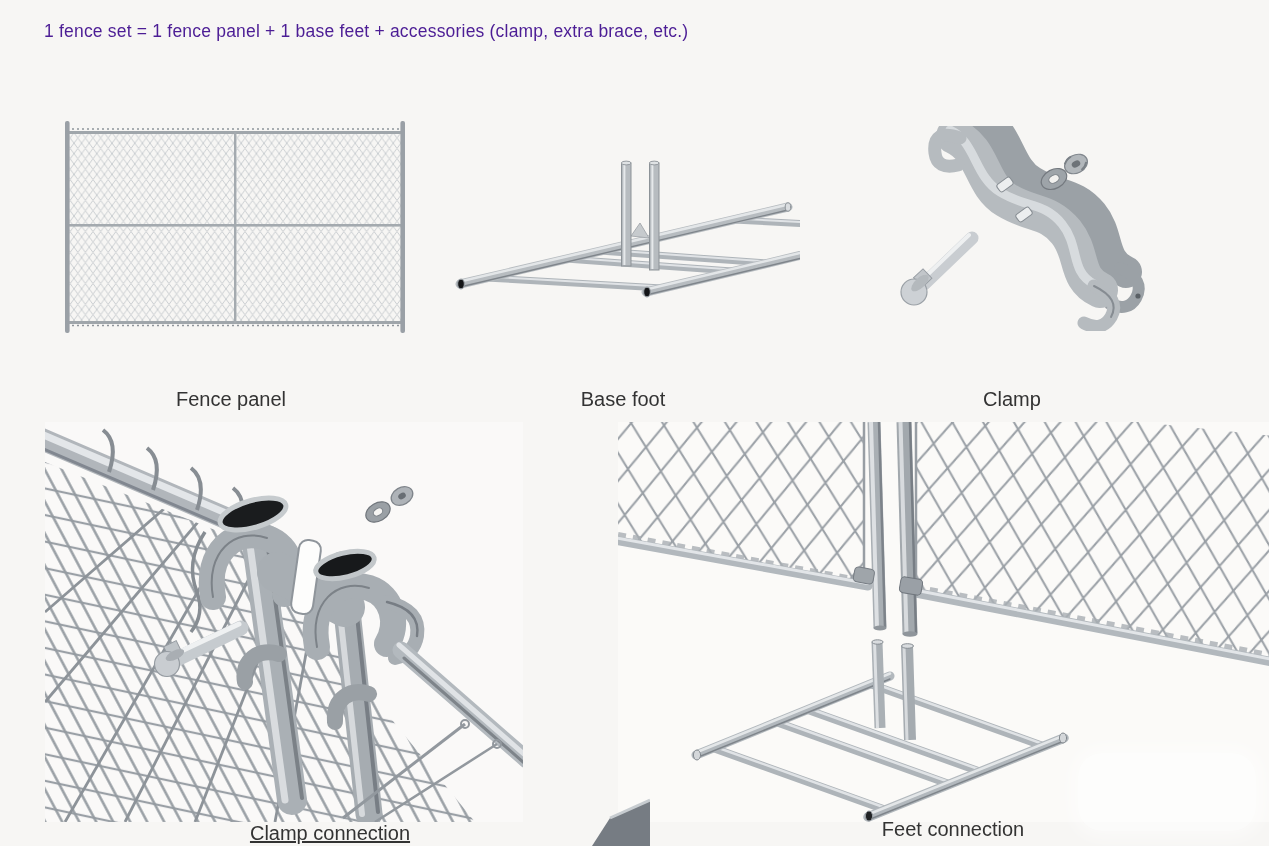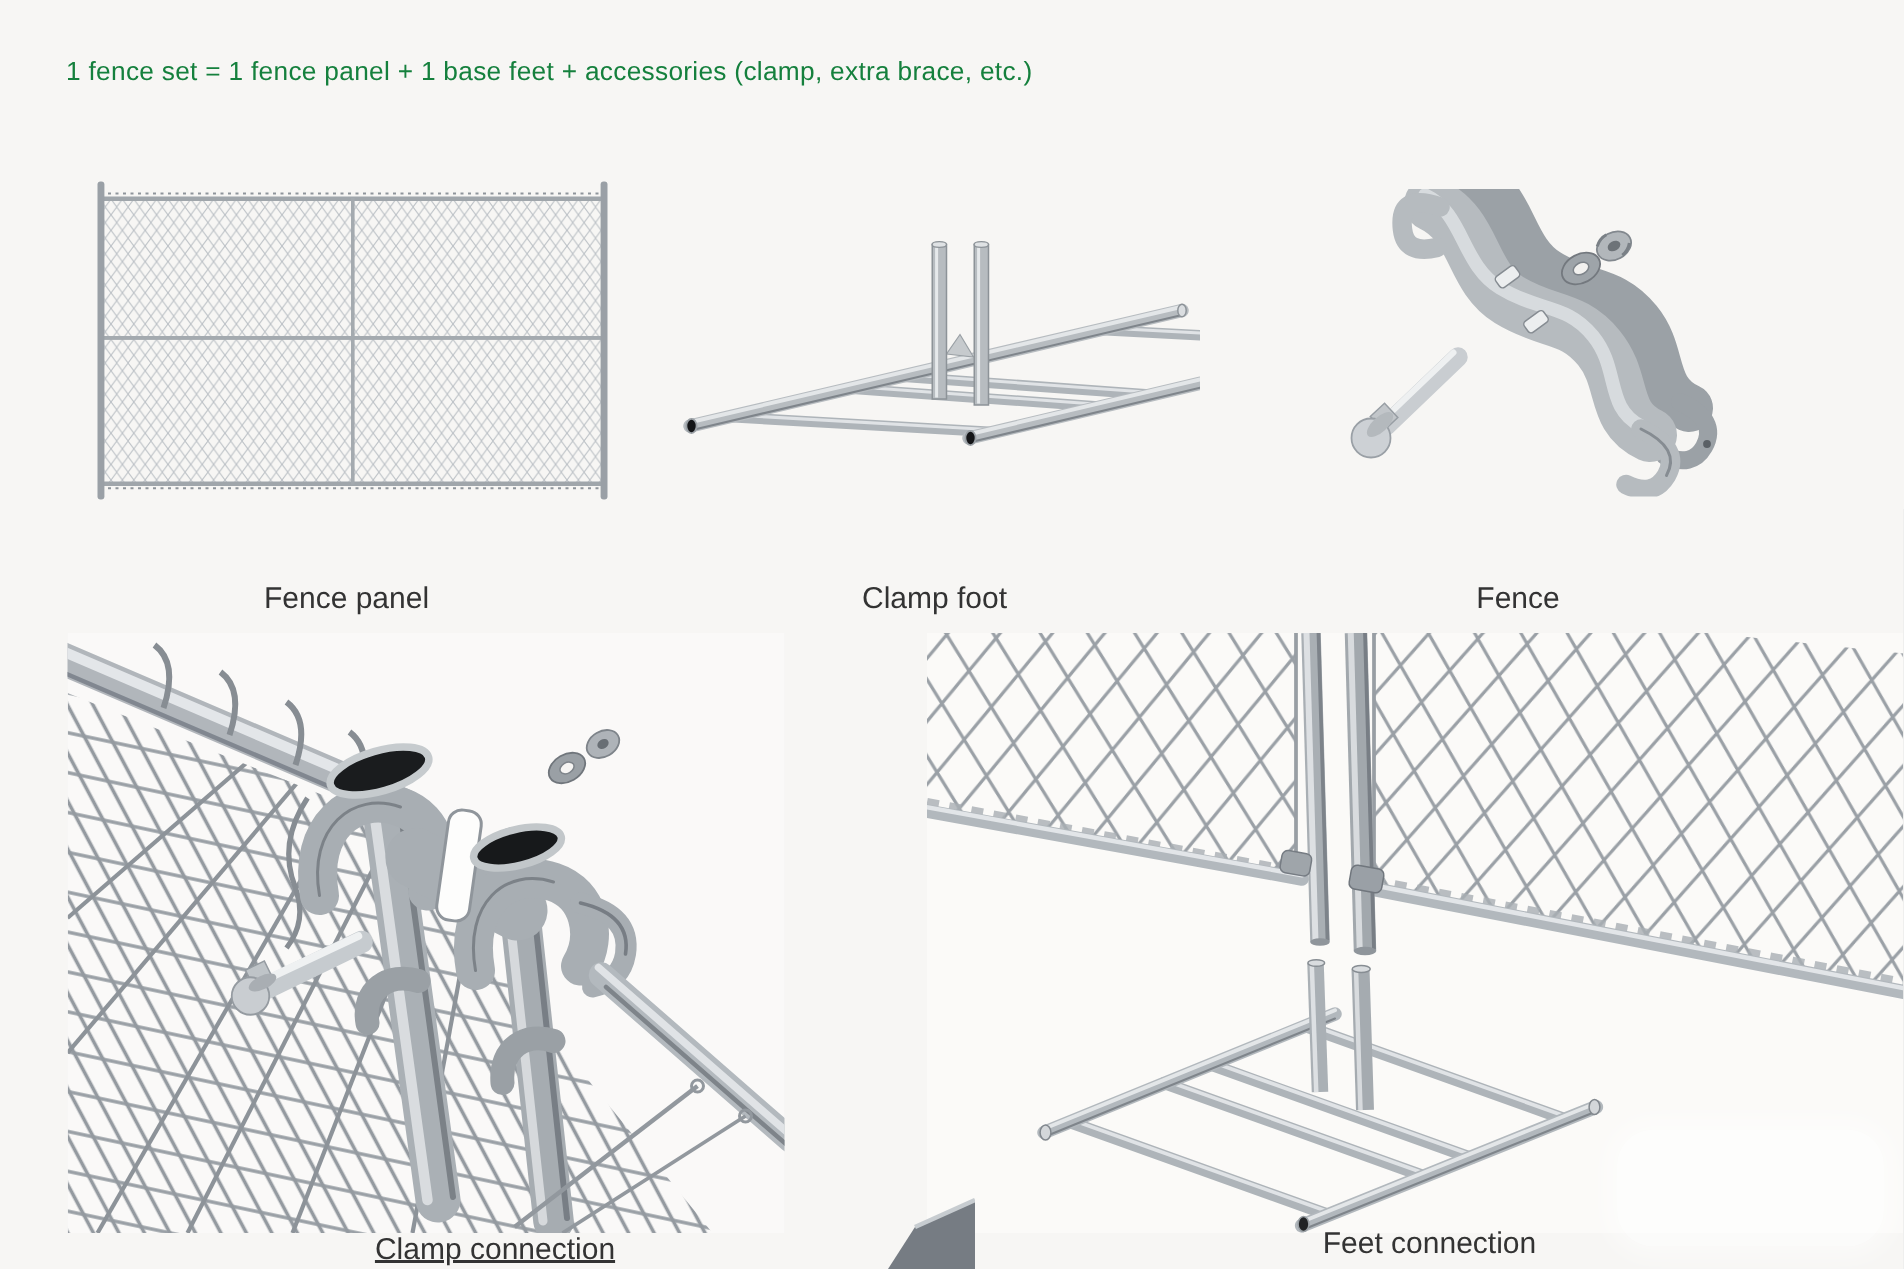--- a/index.html
+++ b/index.html
@@ -1,22 +1,22 @@
 <!DOCTYPE html>
 <html><head>
 <meta charset="utf-8">
 <style>
   html,body{margin:0;padding:0;background:#e9e9e9;}
   .canvas{
     position:relative;width:1269px;height:846px;background:#f7f6f4;
     font-family:"Liberation Sans",sans-serif;overflow:hidden;margin:0 auto;
   }
   .caption{
-    position:absolute;left:44px;top:21px;font-size:17.5px;color:#15803d;
-    letter-spacing:.2px;white-space:nowrap;margin-top:16px;
+    position:absolute;left:44px;top:21px;font-size:17.5px;color:#4c1d95;
+    letter-spacing:.2px;white-space:nowrap;
   }
   .figure{position:absolute;}
   .figure svg{display:block;}
   .fig-label{
     position:absolute;transform:translateX(-50%);font-size:20px;color:#333;
     line-height:24px;white-space:nowrap;text-align:right;
   }
   .watermark{
     position:absolute;left:1078px;top:753px;width:178px;height:78px;
     border-radius:24px;background:rgba(255,255,255,.55);
@@ -97,21 +97,21 @@
         <polygon points="181,101 199,103 190,88" fill="#c6cacd" stroke="#9aa0a5" stroke-width="0.8"></polygon>
         <rect x="171.5" y="28" width="9.5" height="103" fill="#b7bcc0" stroke="#8d9398" stroke-width="1"></rect>
         <rect x="173.4" y="29" width="2" height="101" fill="#e6e9eb"></rect>
         <ellipse cx="176.2" cy="28" rx="4.8" ry="1.9" fill="#dfe2e4" stroke="#8d9398" stroke-width="0.9"></ellipse>
         <rect x="199.5" y="28" width="9.5" height="107" fill="#b7bcc0" stroke="#8d9398" stroke-width="1"></rect>
         <rect x="201.4" y="29" width="2" height="105" fill="#e6e9eb"></rect>
         <ellipse cx="204.2" cy="28" rx="4.8" ry="1.9" fill="#dfe2e4" stroke="#8d9398" stroke-width="0.9"></ellipse>
       </g>
     </svg>
   </div>
-  <div class="fig-label" style="left:623px;top:387px;">Clamp foot</div>
+  <div class="fig-label" style="left:623px;top:387px;">Base foot</div>
 
   <div class="figure" style="left:880px;top:126px;">
     <svg width="295" height="205" viewBox="0 0 295 205">
 
       <g transform="translate(26,-18)" fill="none" stroke-linecap="round">
         <path d="M74,10 C104,24 100,58 126,74 C152,90 168,84 186,106 C204,128 194,152 220,164" stroke="#9ba1a6" stroke-width="32"></path>
         <path d="M80,12 q-26,-10 -24,14 q1,16 22,12" stroke="#9ba1a6" stroke-width="12"></path>
         <path d="M214,160 q26,12 16,30 q-8,14 -26,6" stroke="#9ba1a6" stroke-width="12"></path>
       </g>
 
@@ -138,21 +138,21 @@
         <ellipse cx="174" cy="53" rx="13.5" ry="9.5" fill="#9ea4a9" stroke="#74797f" stroke-width="1.2"></ellipse>
         <ellipse cx="174" cy="53" rx="5.5" ry="3.8" fill="#f2f1ef" stroke="#7e848a" stroke-width="1"></ellipse>
       </g>
       <g transform="rotate(-28 196 38)">
         <ellipse cx="196" cy="38" rx="12" ry="9" fill="#b2b7bb" stroke="#82888e" stroke-width="1.2"></ellipse>
         <ellipse cx="196" cy="38" rx="4.5" ry="3.2" fill="#6d7378"></ellipse>
         <path d="M186,33 q4,-4 9,-4 M198,46 q5,-1 8,-5" stroke="#7a8086" stroke-width="2" fill="none"></path>
       </g>
     </svg>
   </div>
-  <div class="fig-label" style="left:1012px;top:387px;">Fence</div>
+  <div class="fig-label" style="left:1012px;top:387px;">Clamp</div>
 
   <div class="figure" style="left:45px;top:422px;">
     <svg width="478" height="400" viewBox="0 0 478 400">
       <rect x="0" y="0" width="478" height="400" fill="#fbfbf9" opacity="0.7"></rect>
       <defs>
         <clipPath id="cp4">
             <polygon points="0,40 200,120 300,240 430,400 0,400"></polygon>
           </clipPath>
       </defs>
       <g clip-path="url(#cp4)">

